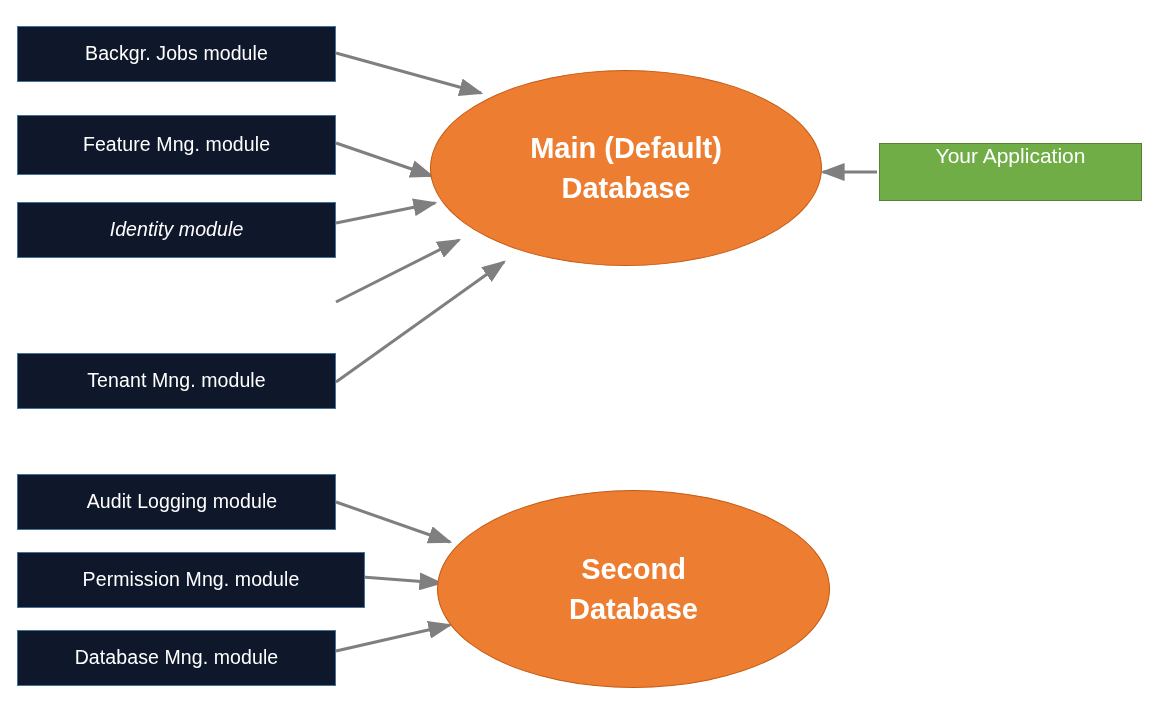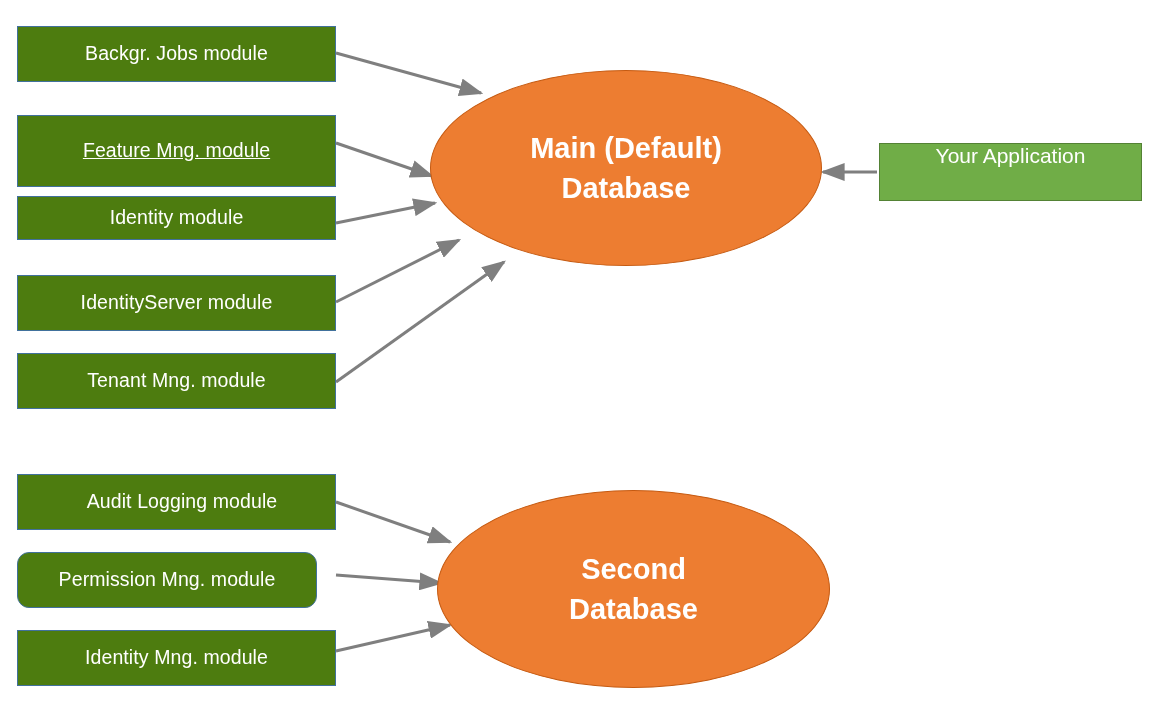--- a/index.html
+++ b/index.html
@@ -23,21 +23,21 @@
   svg.connector-layer {
     position: absolute;
     left: 0; top: 0;
     width: 1153px;
     height: 711px;
     pointer-events: none;
   }
   .module-box {
     position: absolute;
     box-sizing: border-box;
-    background: #4d7c0f;
+    background: #0f172a;
     border: 1.5px solid #41719C;
     color: #ffffff;
     font-size: 19.5px;
     display: flex;
     align-items: center;
     justify-content: center;
     text-align: center;
     line-height: 1.1;
     letter-spacing: 0.1px;
   }
@@ -102,46 +102,43 @@
 
     <line x1="336" y1="575" x2="441" y2="583" stroke="#7F7F7F" stroke-width="3" marker-end="url(#arrowhead)"></line>
 
     <line x1="336" y1="651" x2="450" y2="625" stroke="#7F7F7F" stroke-width="3" marker-end="url(#arrowhead)"></line>
   </svg>
 
   <div class="module-box" style="left:17px; top:26px; width:319px; height:56px;">
     <span>Backgr. Jobs module</span>
   </div>
 
-  <div class="module-box" style="left:17px; top:115px; width:319px; height:72px;text-decoration:underline;">
+  <div class="module-box" style="left:17px; top:115px; width:319px; height:60px;">
     <span>Feature Mng. module</span>
   </div>
 
-  <div class="module-box" style="left:17px; top:196px; width:319px; height:44px;">
+  <div class="module-box" style="left:17px; top:202px; width:319px; height:56px;font-style:italic;">
     <span>Identity module</span>
   </div>
 
-  <div class="module-box" style="left:17px; top:275px; width:319px; height:56px;">
-    <span>IdentityServer module</span>
-  </div>
 
   <div class="module-box" style="left:17px; top:353px; width:319px; height:56px;align-items:center;">
     <span>Tenant Mng. module</span>
   </div>
 
   <div class="module-box" style="left:17px; top:474px; width:319px; height:56px;padding-left:11px;">
     <span>Audit Logging module</span>
   </div>
 
-  <div class="module-box" style="left:17px; top:552px; width:300px; height:56px;border-radius:12px;">
+  <div class="module-box" style="left:17px; top:552px; width:348px; height:56px;">
     <span>Permission Mng. module</span>
   </div>
 
   <div class="module-box" style="left:17px; top:630px; width:319px; height:56px;">
-    <span>Identity Mng. module</span>
+    <span>Database Mng. module</span>
   </div>
 
   <div class="db-ellipse db-main" style="left:430px; top:70px; width:392px; height:196px;">
     <span class="db-line">Main (Default)</span>
     <span class="db-line">Database</span>
   </div>
 
   <div class="db-ellipse db-second" style="left:437px; top:490px; width:393px; height:198px;">
     <span class="db-line">Second</span>
     <span class="db-line">Database</span>

